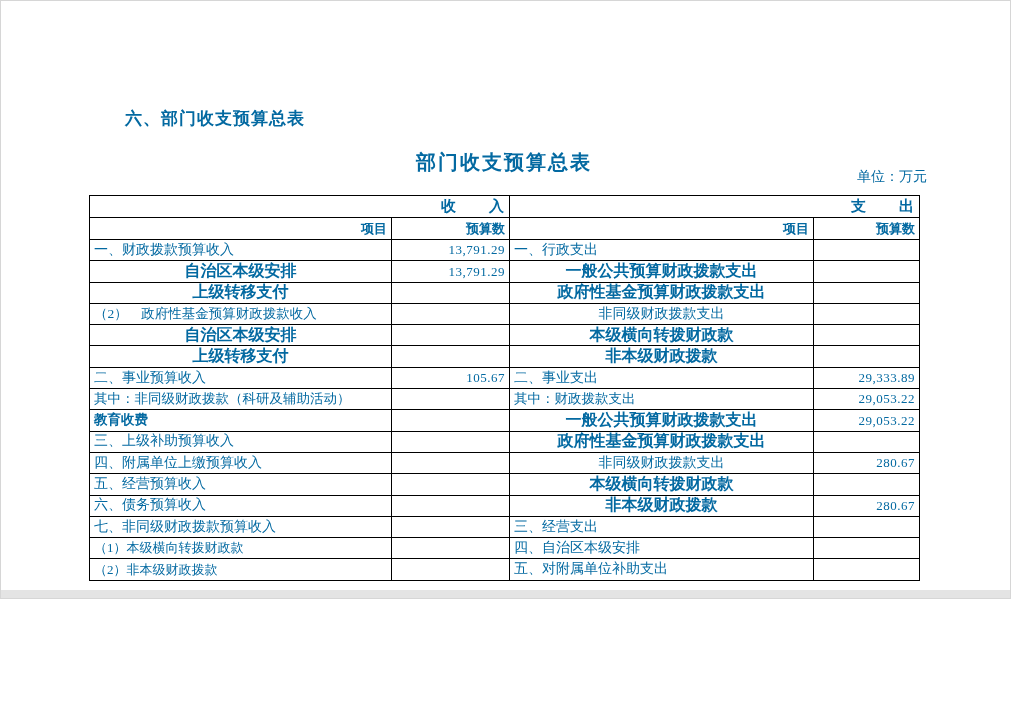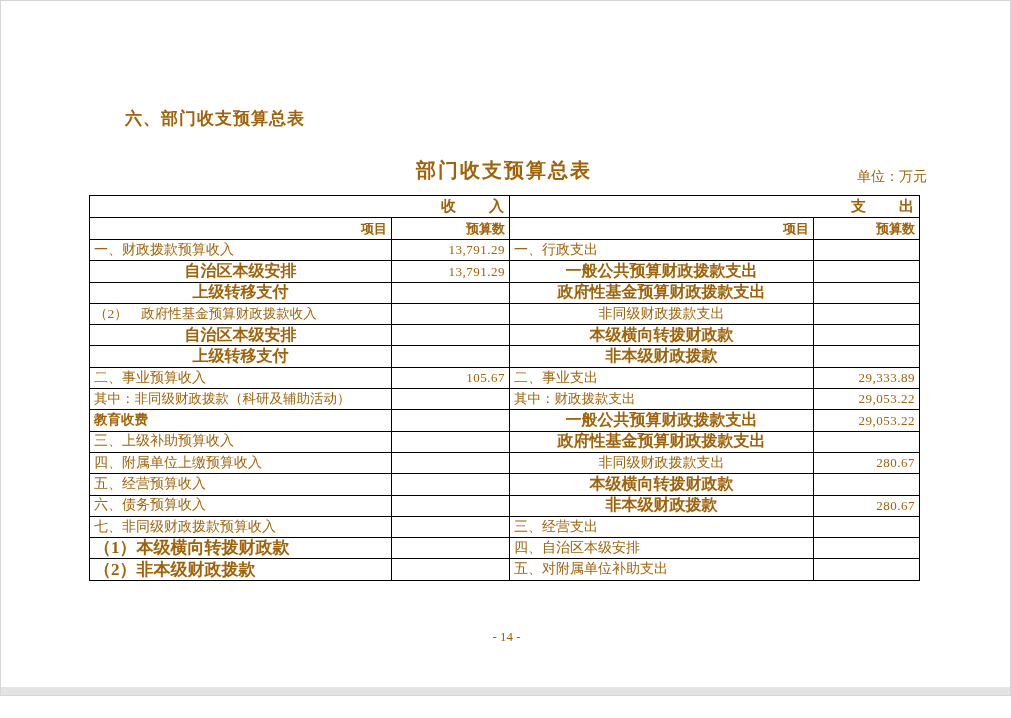--- a/index.html
+++ b/index.html
@@ -1,39 +1,39 @@
 <!DOCTYPE html>
 <html><head>
 <meta charset="utf-8">
 <style>
   * { margin: 0; padding: 0; box-sizing: border-box; }
   html, body { background: #ffffff; }
   .page {
     position: relative;
     width: 1011px;
-    height: 696px;
+    height: 599px;
     background: #ffffff;
     border: 1px solid #d6d6d6;
     overflow: hidden;
     font-family: "Liberation Serif", "DejaVu Serif", serif;
-    color: #a16207;
+    color: #0369a1;
   }
   .section-heading {
     position: absolute;
     left: 124px;
     top: 106px;
     font-family: "Liberation Sans", "DejaVu Sans", sans-serif;
     font-weight: bold;
     font-size: 17px;
     letter-spacing: 1px;
   }
   .table-title {
     position: absolute;
     left: 88px;
-    top: 156px;
+    top: 148px;
     width: 830px;
     text-align: center;
     font-weight: bold;
     font-size: 20px;
     letter-spacing: 2px;
   }
   .unit-label {
     position: absolute;
     left: 96px;
     top: 167px;
@@ -77,21 +77,21 @@
     padding-right: 6px;
     letter-spacing: 0.5px;
   }
   
   td.main   { font-size: 14px; padding-left: 7px; font-family: Liberation Serif, serif; }
   td.ind1   { font-size: 13.5px; padding-left: 30px; }
   td.ind1w  { font-size: 13.5px; padding-left: 46px; }
   td.ind2   { font-size: 13.5px; padding-left: 72px; font-weight: bold; }
   td.csmall { font-size: 16px; font-weight: bold; text-align: center; }
   td.cmid   { font-size: 14px; text-align: center; }
-  td.sind   { font-size: 17px; font-weight: bold; padding-left: 24px; }
+  td.sind   { font-size: 13px; font-weight: normal; padding-left: 24px; }
   .page-number {
     position: absolute;
     left: 0;
     top: 628px;
     width: 1011px;
     text-align: center;
     font-size: 13px;
   }
   .bottom-strip {
     position: absolute;

